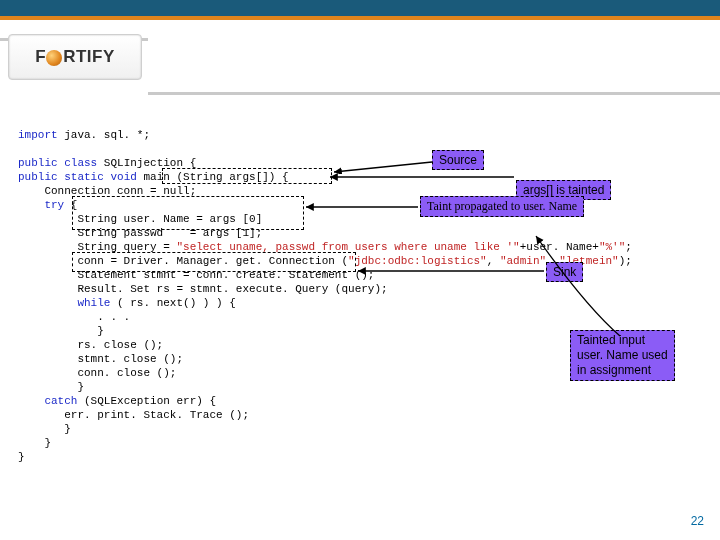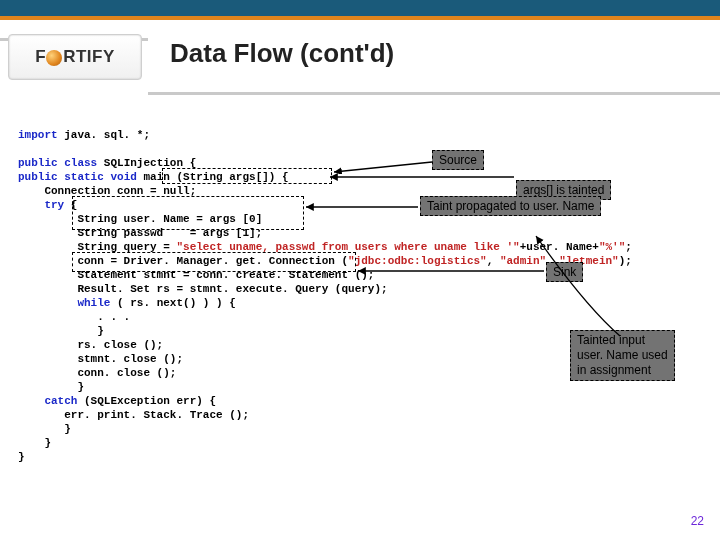--- a/index.html
+++ b/index.html
@@ -75,64 +75,63 @@
     height: 3px;
     background: #c9c9c9;
   }
   .code-area {
     position: absolute;
     left: 18px;
     right: 10px;
     top: 128px;
     font-family: "Courier New", monospace;
     font-size: 11px;
-    font-weight: bold;
+    font-weight: normal;
     line-height: 14px;
     color: #000;
     white-space: pre;
   }
   .kw { color: #1a28c8; }
   .str { color: #c02424; }
   .callout {
     position: absolute;
     border: 1.5px dashed #000;
-    background: #737373;
+    background: #8b5cf6;
     font-family: Arial, sans-serif;
     font-size: 12px;
     padding: 2px 6px;
     white-space: nowrap;
   }
   .dashbox {
     position: absolute;
     border: 1.5px dashed #000;
   }
   .arrow {
     position: absolute;
     pointer-events: none;
   }
   .slide-num {
     position: absolute;
     right: 16px;
     bottom: 12px;
     font-size: 12px;
-    color: #6d28d9;
+    color: #0369a1;
   }
 </style>
 </head>
 <body>
 
 <div class="topbar"></div>
 <div class="grayline-short"></div>
 <div class="header-row">
   <div class="logo">
     <span>F</span>
       <span class="o"></span>
       <span>RTIFY</span>
   </div>
-  <div class="title">Data Flow (cont'd)</div>
 </div>
 <div class="grayline"></div>
 
 <div class="code-area"><span class="kw">import</span><span> java. sql. *;</span>
 
 <span class="kw">public</span><span> </span><span class="kw">class</span><span> SQLInjection {</span>
 <span class="kw">public</span><span> </span><span class="kw">static</span><span> </span><span class="kw">void</span><span> main (String args[]) {</span>
 <span>    Connection conn = null;</span>
 <span>    </span><span class="kw">try</span><span> {</span>
 <span>         String user. Name = args [0]</span>
@@ -153,21 +152,21 @@
 <span>       }</span>
 <span>    }</span>
 <span>}</span></div>
 
 <div class="dashbox" style="left:162px; top:168px; width:168px; height:14px;"></div>
 <div class="dashbox" style="left:72px; top:196px; width:230px; height:32px;"></div>
 <div class="dashbox" style="left:72px; top:252px; width:282px; height:18px;"></div>
 
 <div class="callout" style="left:432px; top:150px;">Source</div>
 <div class="callout" style="left:516px; top:180px;">args[] is tainted</div>
-<div class="callout" style="left:420px; top:196px;">Taint propagated to user. Name</div>
+<div class="callout" style="left:420px; top:196px;font-family:Liberation Serif, serif;">Taint propagated to user. Name</div>
 <div class="callout" style="left:546px; top:262px;">Sink</div>
 <div class="callout" style="left:570px; top:330px; white-space:pre-line; line-height:15px;"><span>Tainted input
 user. Name used
 in assignment</span></div>
 
 <svg class="arrow" style="left:330px; top:156px; width:106px; height:18px;">
     <defs>
       <marker id="ah1" markerWidth="8" markerHeight="8" refX="6" refY="3" orient="auto">
         <path d="M0,0 L6,3 L0,6 Z" fill="#000"></path>
       </marker>

